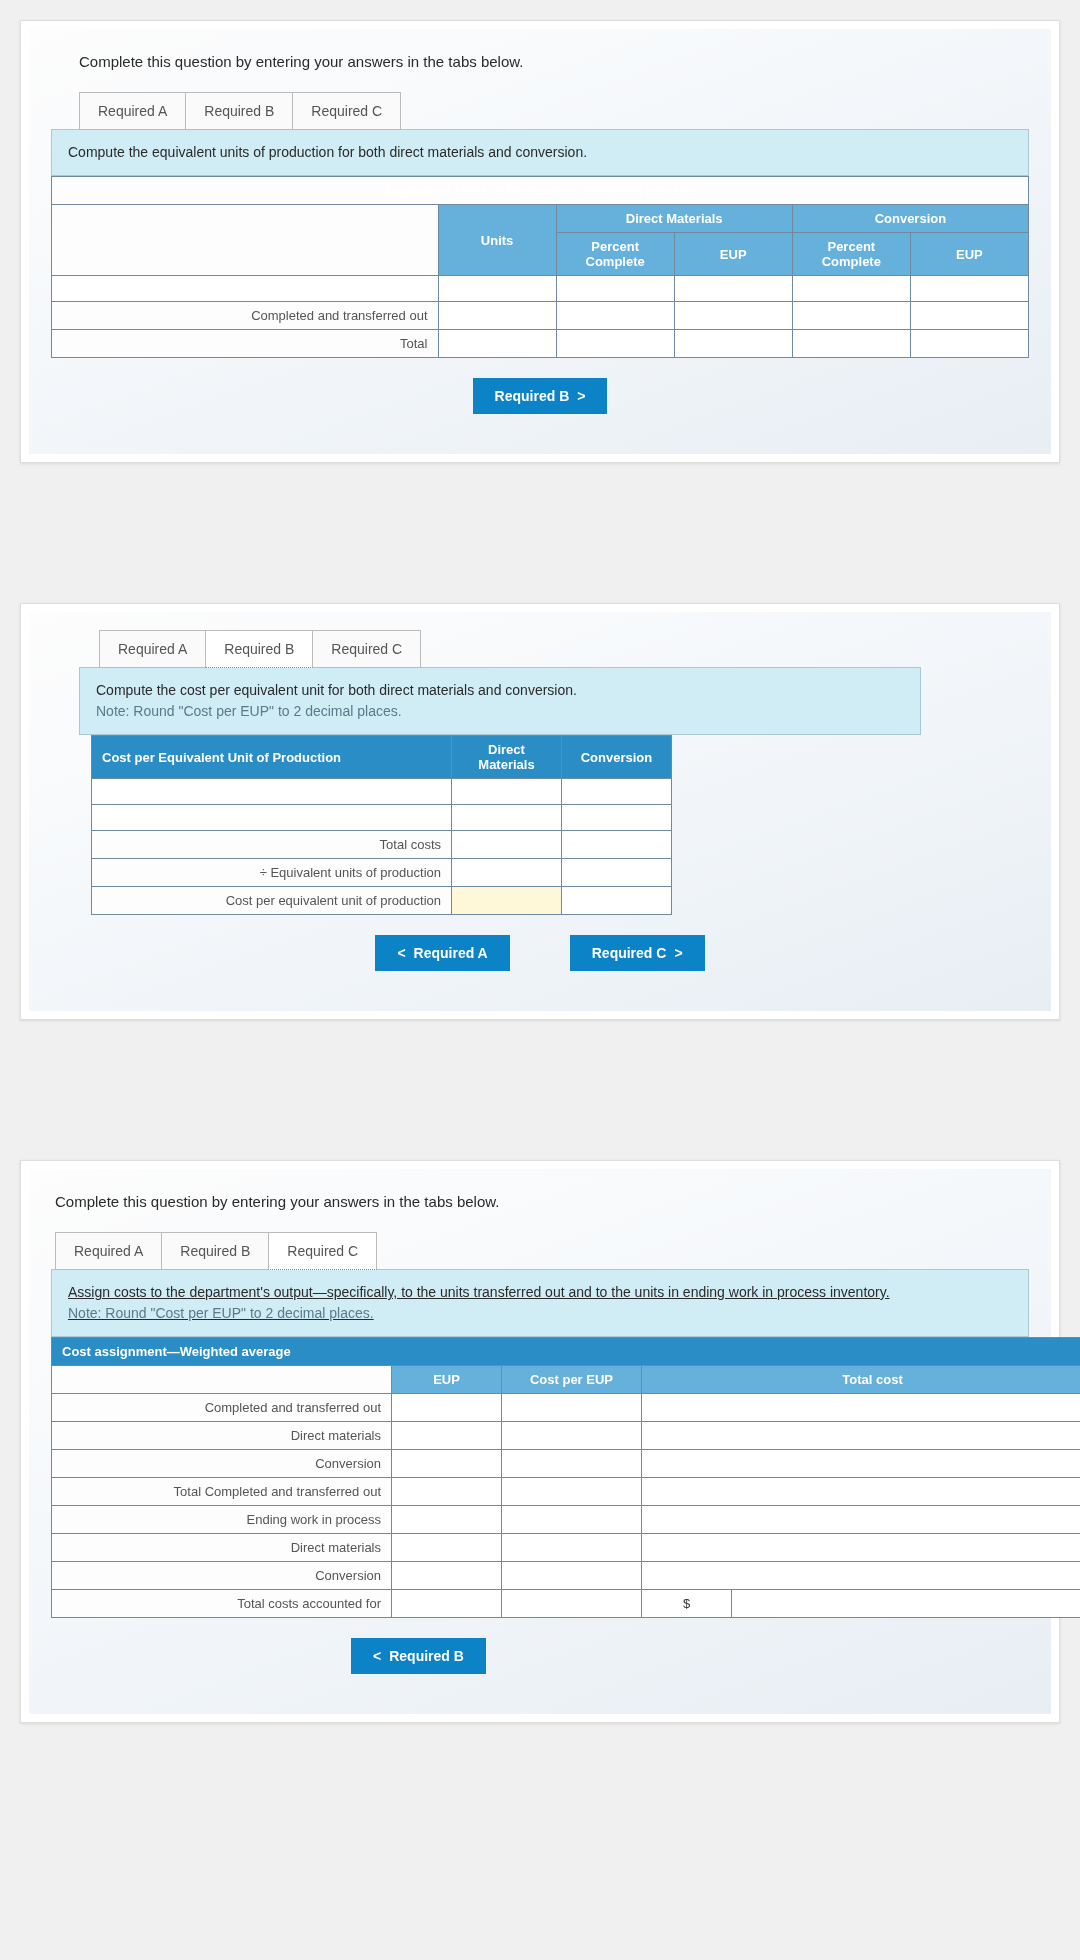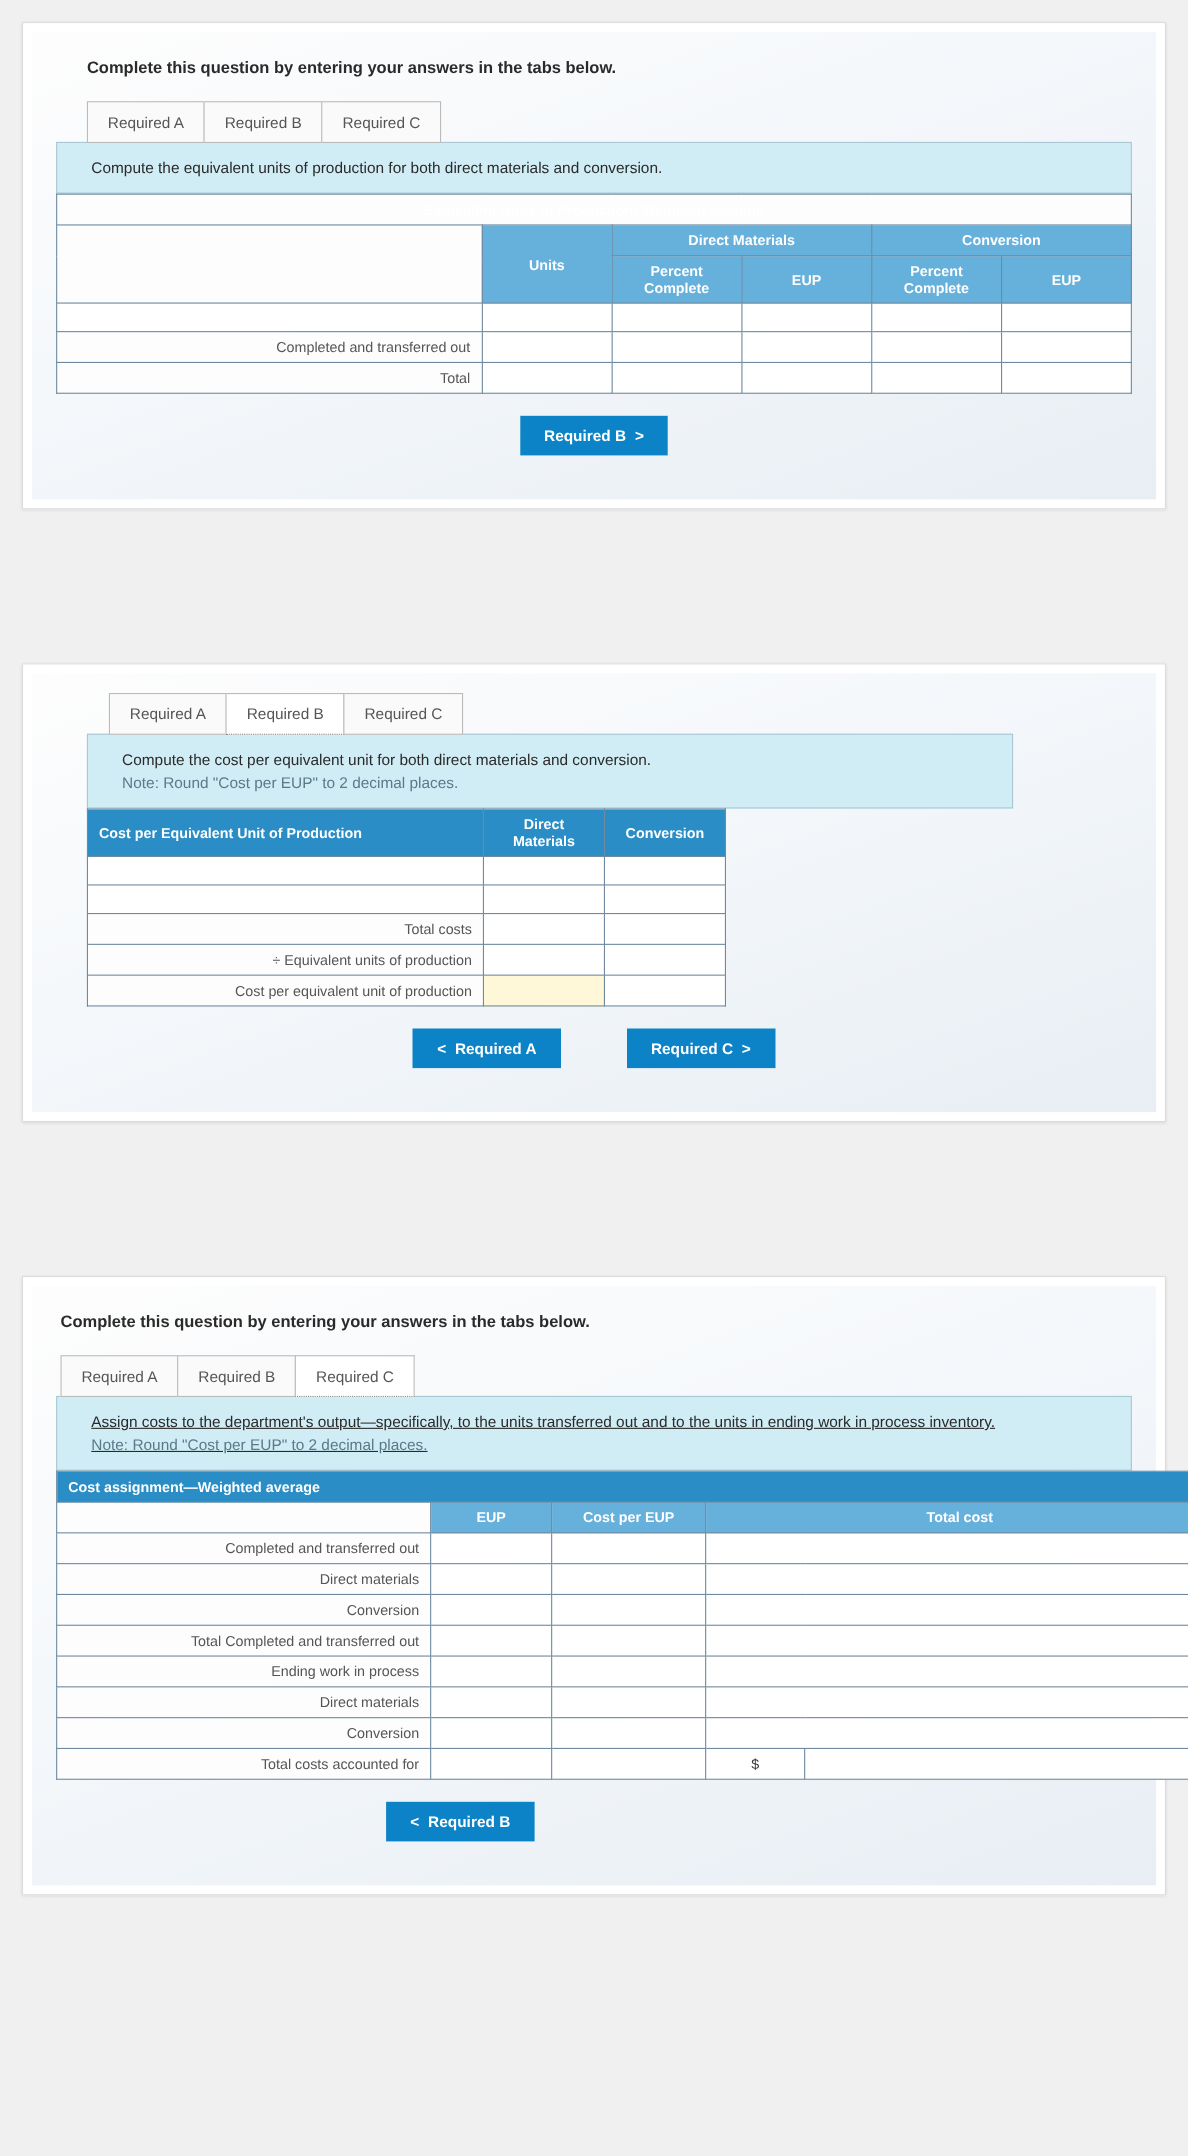--- a/index.html
+++ b/index.html
@@ -18,21 +18,21 @@
     padding: 8px;
     margin-bottom: 140px;
     box-shadow: 0 1px 3px rgba(0,0,0,0.1);
   }
   .panel-inner {
     background: linear-gradient(160deg,#fdfdfd 0%,#f5f8fb 40%,#e8eef4 100%);
     padding: 18px 22px 40px 22px;
     position: relative;
   }
   .instr {
-    font-weight: bold;
+    font-weight: normal;
     color: #2a2a2a;
     margin: 6px 0 22px 28px;
     font-size: 15px;
   }
   .tabs {
     display: flex;
     gap: 0;
     margin-left: 28px;
   }
   .tab {
@@ -46,21 +46,21 @@
   }
   .tab.active {
     background: #fff;
     border-bottom: 1px dotted #888;
     position: relative;
     z-index: 2;
   }
   .prompt-bar {
     background: #d0ecf5;
     border: 1px solid #a8c8d4;
-    padding: 12px 31px;
+    padding: 12px 16px;
     margin-top: -1px;
     color: #2a2a2a;
     font-size: 14px;
     line-height: 1.5;
   }
   .note { color: #5a7a8a; }
   table.grid {
     border-collapse: collapse;
     margin-top: 0;
   }
@@ -205,21 +205,21 @@
 
     <svg class="cursor" style="left:243px; top:22px;" viewBox="0 0 16 18">
       <path d="M1 1 L1 14 L4 11 L7 17 L9 16 L6 10 L11 10 Z" fill="#000"></path>
     </svg>
 
     <div class="prompt-bar" style="margin-left:28px; margin-right:108px;">
       <span>Compute the cost per equivalent unit for both direct materials and conversion.</span><br>
       <span class="note">Note: Round "Cost per EUP" to 2 decimal places.</span>
     </div>
 
-    <table class="grid" style="margin-left:28px;">
+    <table class="grid" style="margin-left:40px;">
       <tbody>
           <tr>
         <th style="text-align:left;width:360px;">Cost per Equivalent Unit of Production</th>
         <th style="width:110px;">Direct Materials</th>
         <th style="width:110px;">Conversion</th>
       </tr>
       <tr>
         <td class="label input"></td>
         <td class="input"></td>
         <td class="input"></td>

